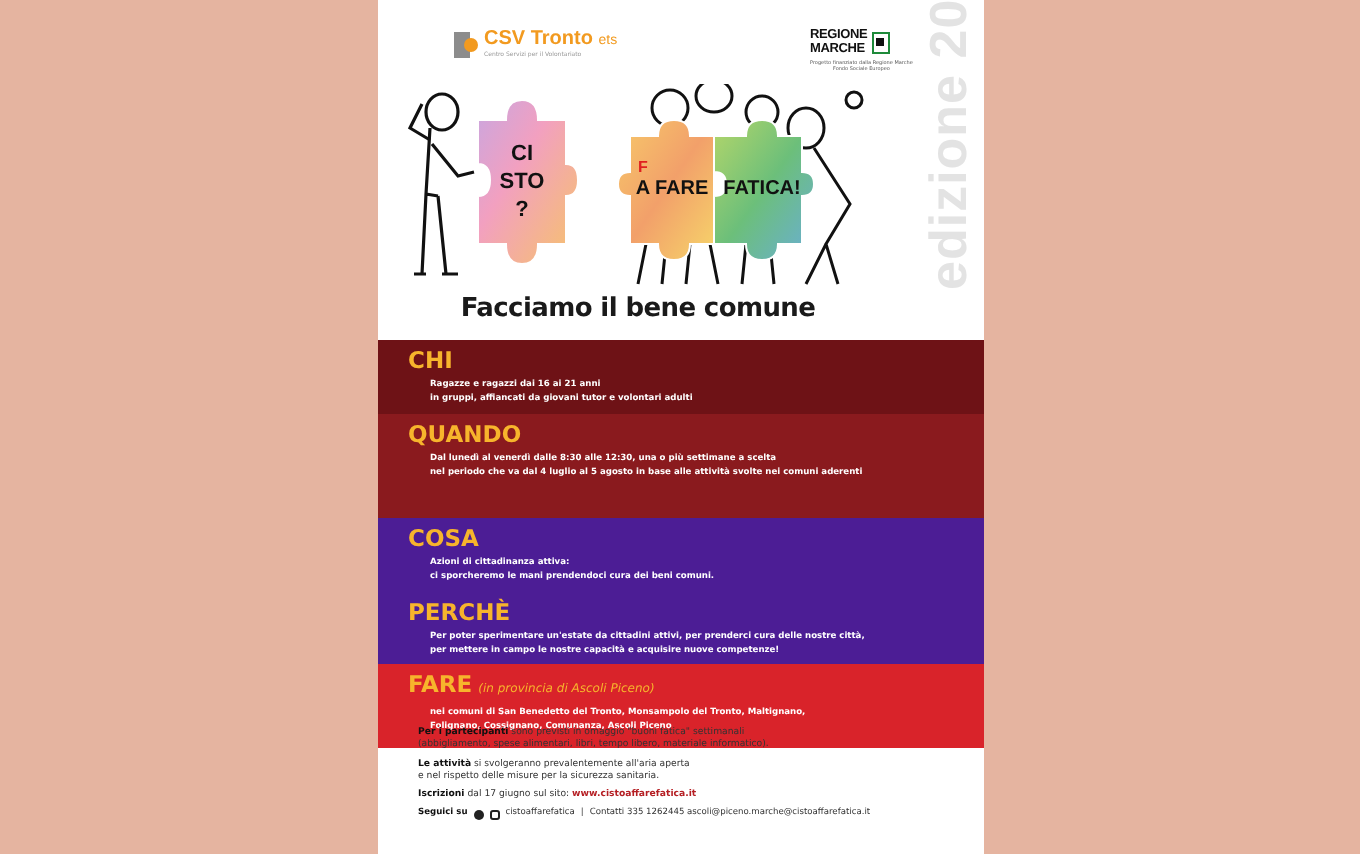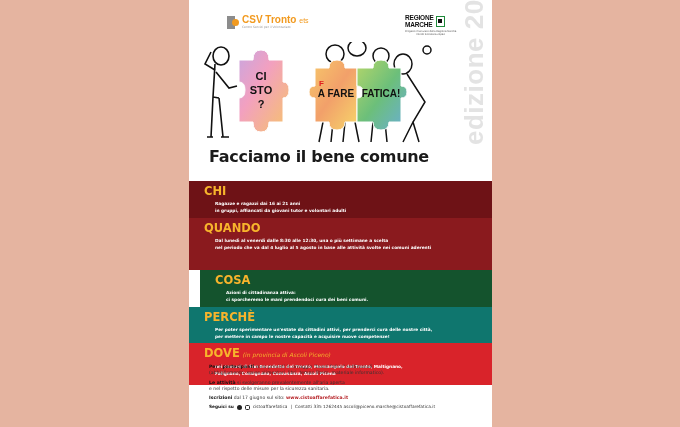--- a/index.html
+++ b/index.html
@@ -37,24 +37,24 @@
     position:absolute; left:270px; top:145px;
     transform:rotate(-90deg); transform-origin:left top;
     font-family:"Liberation Sans", sans-serif; font-weight:bold; font-size:26px;
     color:#e3e3e3; white-space:nowrap; letter-spacing:0.5px;
   }
 
   .art { position:absolute; left:8px; top:42px; width:270px; height:105px; }
 
   .tagline {
     position:absolute; left:0; width:260px; top:147px; text-align:center;
-    font-family:"DejaVu Sans", sans-serif; font-weight:bold; font-size:16px; color:#1a1a1a; letter-spacing:-0.3px;
+    font-family:"DejaVu Sans", sans-serif; font-weight:bold; font-size:13px; color:#1a1a1a; letter-spacing:-0.3px;
   }
 
-  .bands { position:absolute; left:0; top:181px; width:303px; }
+  .bands { position:absolute; left:0; top:170px; width:303px; }
   .band { position:relative; padding:4px 0 0 15px; box-sizing:border-box; }
   .band h3 {
     margin:0; font-family:"DejaVu Sans", sans-serif; font-weight:bold; font-size:11.5px;
     color:#f7b42c; line-height:13px;
   }
   .band h3 .note { font-weight:normal; font-style:italic; font-size:6px; color:#f7b42c; margin-left:3px; }
   .band p { margin:3px 0 0 11px; font-size:4.3px; line-height:6.6px; color:#fff; font-weight:bold; }
 
   .info { position:absolute; left:20px; top:364px; width:280px; font-size:4.6px; color:#333; line-height:6.3px; }
   .info p { margin:0 0 3px 0; }
@@ -152,30 +152,30 @@
 
   <div class="bands">
     <div class="band" style="background:#6e1216;height:37px;">
       <h3><span>CHI</span></h3>
       <p><span>Ragazze e ragazzi dai 16 ai 21 anni</span><br><span>in gruppi, affiancati da giovani tutor e volontari adulti</span></p>
     </div>
     <div class="band" style="background:#8a1a1e;height:52px;">
       <h3><span>QUANDO</span></h3>
       <p><span>Dal lunedì al venerdì dalle 8:30 alle 12:30, una o più settimane a scelta</span><br><span>nel periodo che va dal 4 luglio al 5 agosto in base alle attività svolte nei comuni aderenti</span></p>
     </div>
-    <div class="band" style="background:#14532d;height:37px;margin-left:11px;">
+    <div class="band" style="background:#4c1d95;height:37px;">
       <h3><span>COSA</span></h3>
       <p><span>Azioni di cittadinanza attiva:</span><br><span>ci sporcheremo le mani prendendoci cura dei beni comuni.</span></p>
     </div>
-    <div class="band" style="background:#0f766e;height:36px;">
+    <div class="band" style="background:#4c1d95;height:36px;">
       <h3><span>PERCHÈ</span></h3>
       <p><span>Per poter sperimentare un'estate da cittadini attivi, per prenderci cura delle nostre città,</span><br><span>per mettere in campo le nostre capacità e acquisire nuove competenze!</span></p>
     </div>
     <div class="band" style="background:#d9232a;height:42px;">
-      <h3><span>DOVE</span><span class="note">(in provincia di Ascoli Piceno)</span></h3>
+      <h3><span>FARE</span><span class="note">(in provincia di Ascoli Piceno)</span></h3>
       <p><span>nei comuni di San Benedetto del Tronto, Monsampolo del Tronto, Maltignano,</span><br><span>Folignano, Cossignano, Comunanza, Ascoli Piceno</span></p>
     </div>
   </div>
 
   <div class="info">
     <p>
       <b>Per i partecipanti</b><span> sono previsti in omaggio "buoni fatica" settimanali</span><br>
       <span>(abbigliamento, spese alimentari, libri, tempo libero, materiale informatico).</span>
     </p>
     <p>

